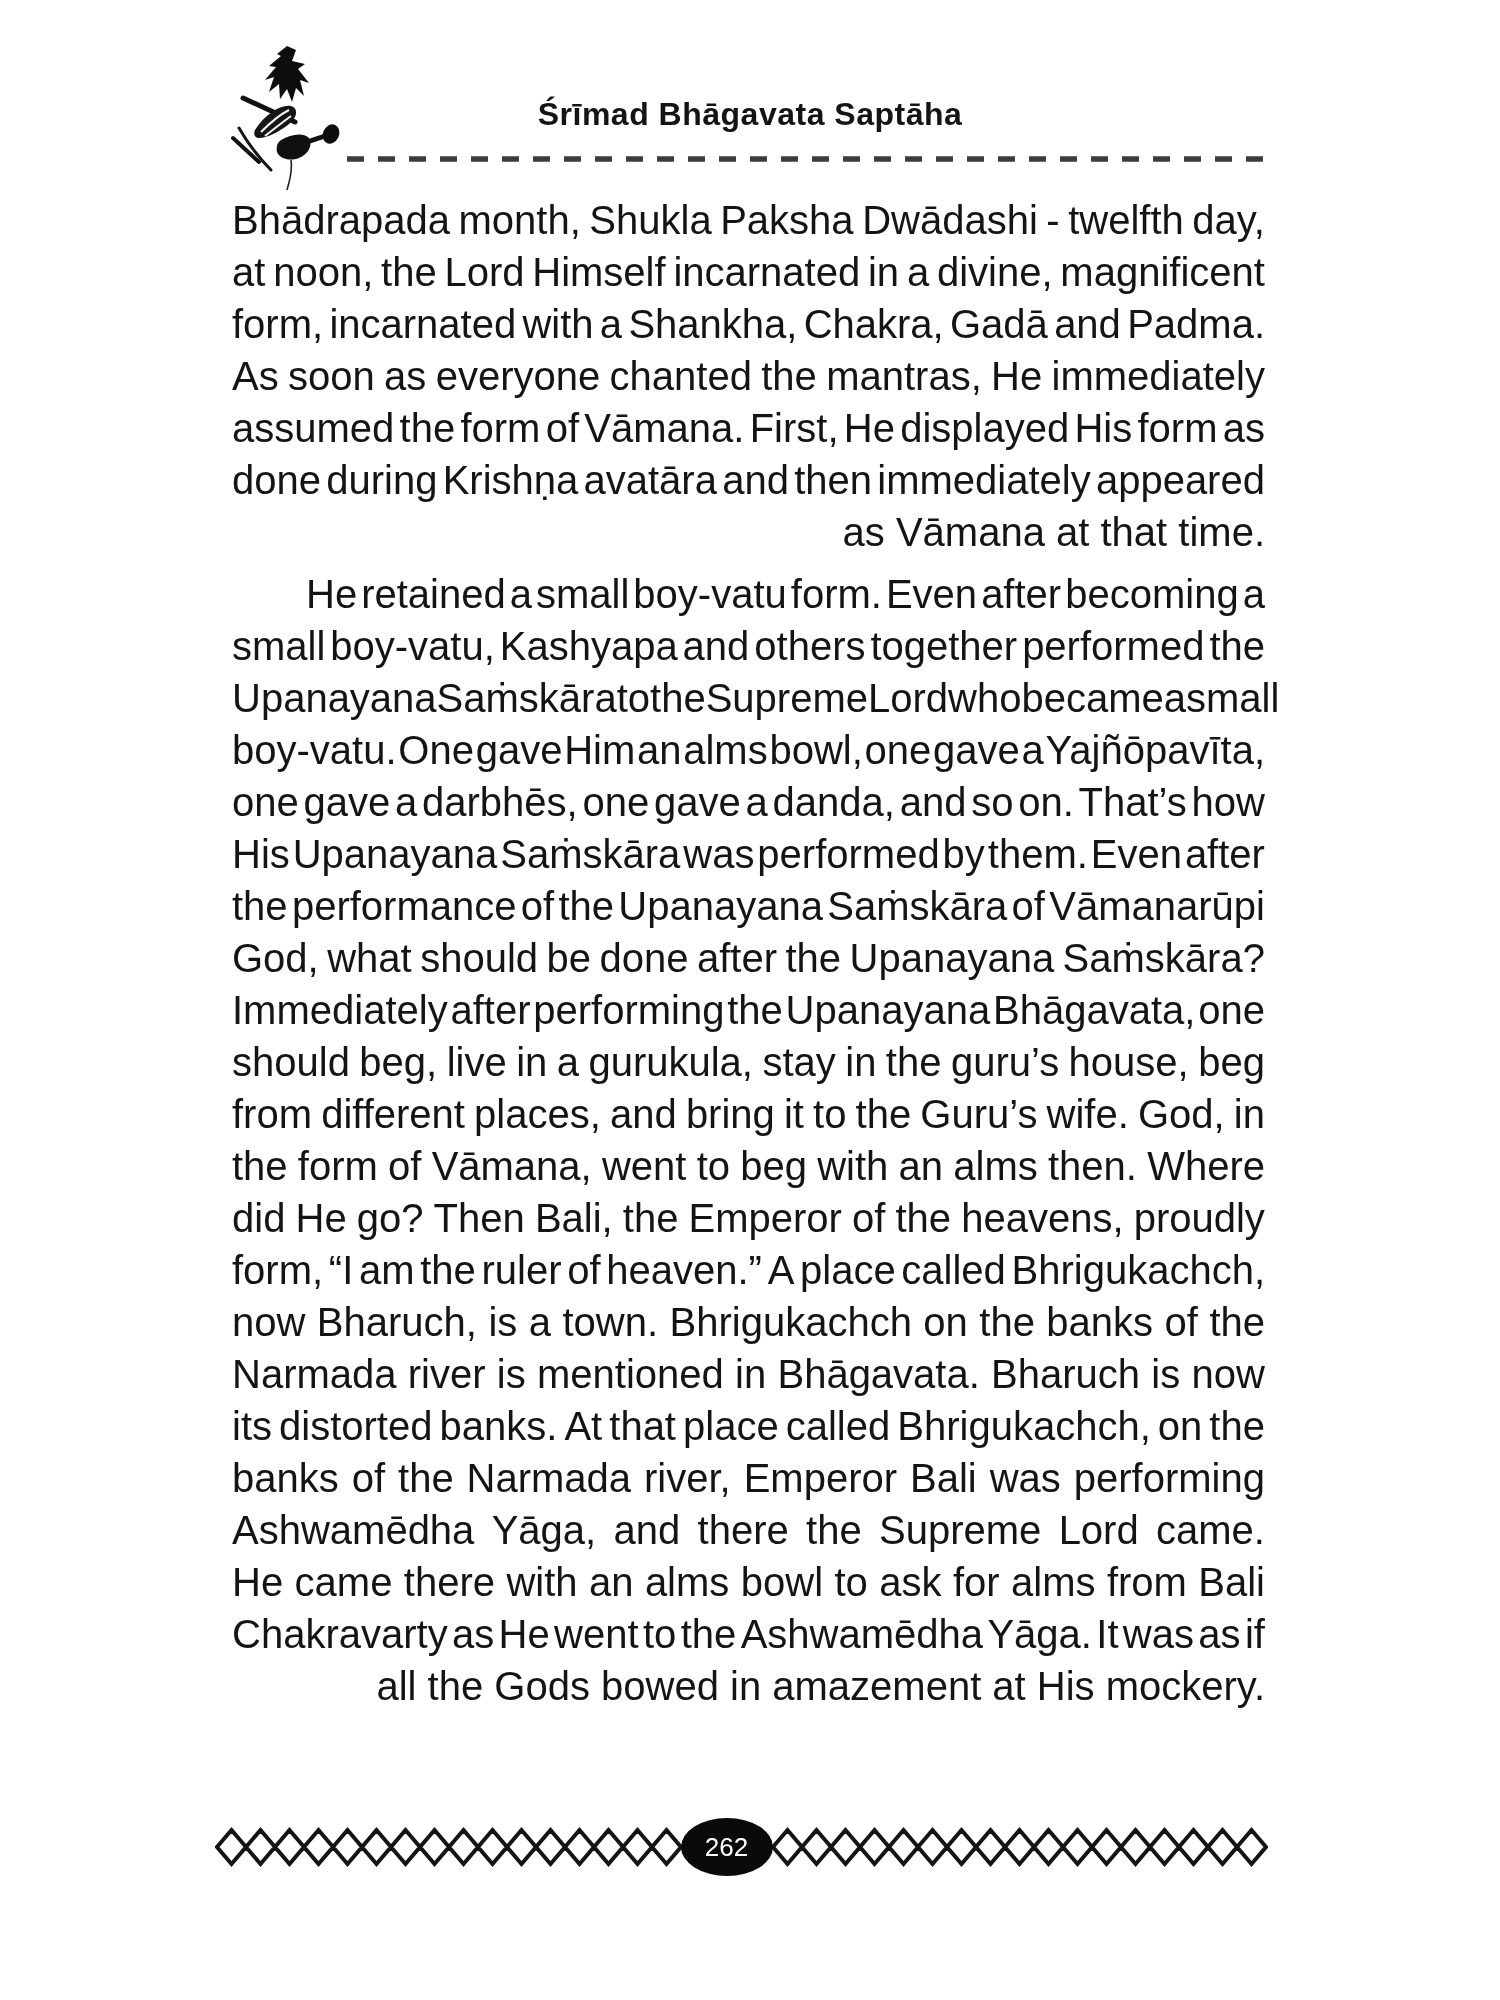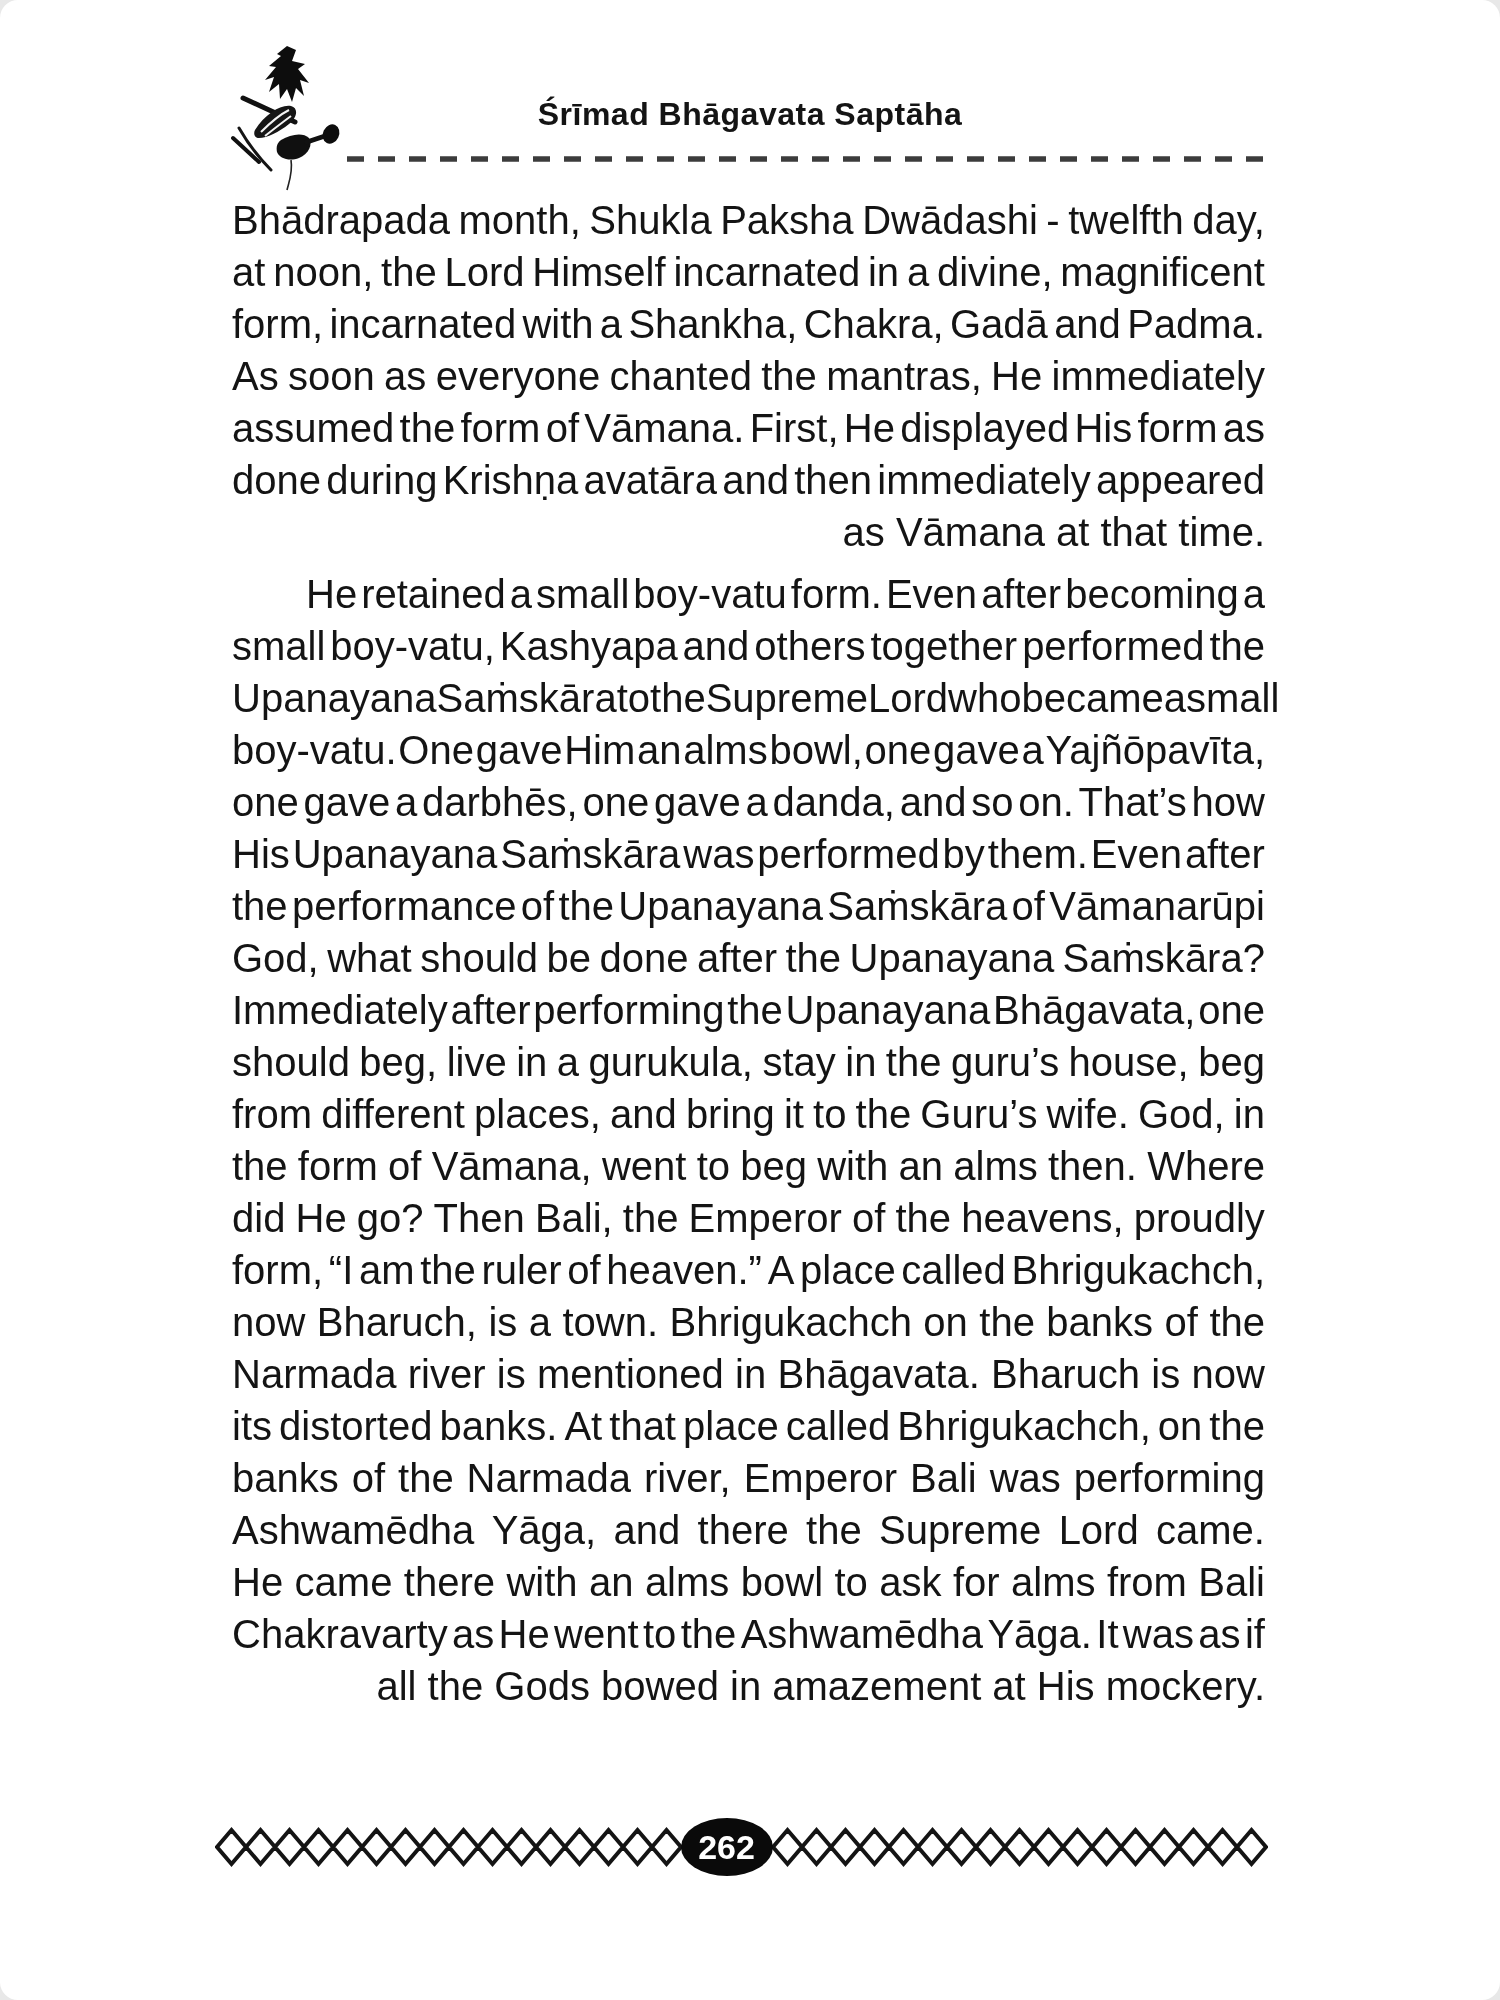--- a/index.html
+++ b/index.html
@@ -4,21 +4,20 @@
 <style>
   html,body { margin:0; padding:0; background:#e8e8e8; }
   .page {
     position: relative;
     width: 1500px; height: 2000px;
     margin: 0 auto;
     background: var(--page-bg, #ffffff);
     font-family: "Liberation Sans", "DejaVu Sans", sans-serif;
     color: var(--text-color, #141414);
     overflow: hidden;
-    border-radius: 18px;
   }
 
   
   .illustration {
     position: absolute; left: 225px; top: 42px;
     width: 122px; height: 150px;
   }
   .page-title {
     position: absolute; left: 0; top: 96px;
     width: 100%; text-align: center;
@@ -51,21 +50,21 @@
   }
   .chain { flex: 0 0 auto; height: 44px; }
   .chain path { fill: none; stroke: var(--text-color, #141414); stroke-width: 4; }
   .page-number-badge {
     flex: 0 0 auto;
     width: 92px; height: 58px;
     background: var(--badge-bg, #0a0a0a);
     border-radius: 50%;
     display: flex; align-items: center; justify-content: center;
     color: var(--badge-text, #ffffff);
-    font-size: 34px; font-weight: bold;
+    font-size: 26px; font-weight: normal;
     margin: 0 -2px;
     z-index: 2;
   }
 </style>
 </head>
 <body>
 
 <div class="page" style="--page-bg: #ffffff; --text-color: #141414; --divider-color: #3c3c3c; --badge-bg: #0a0a0a; --badge-text: #ffffff;">
 
   <svg class="illustration" viewBox="0 0 122 150" xmlns="http://www.w3.org/2000/svg" aria-hidden="true">

